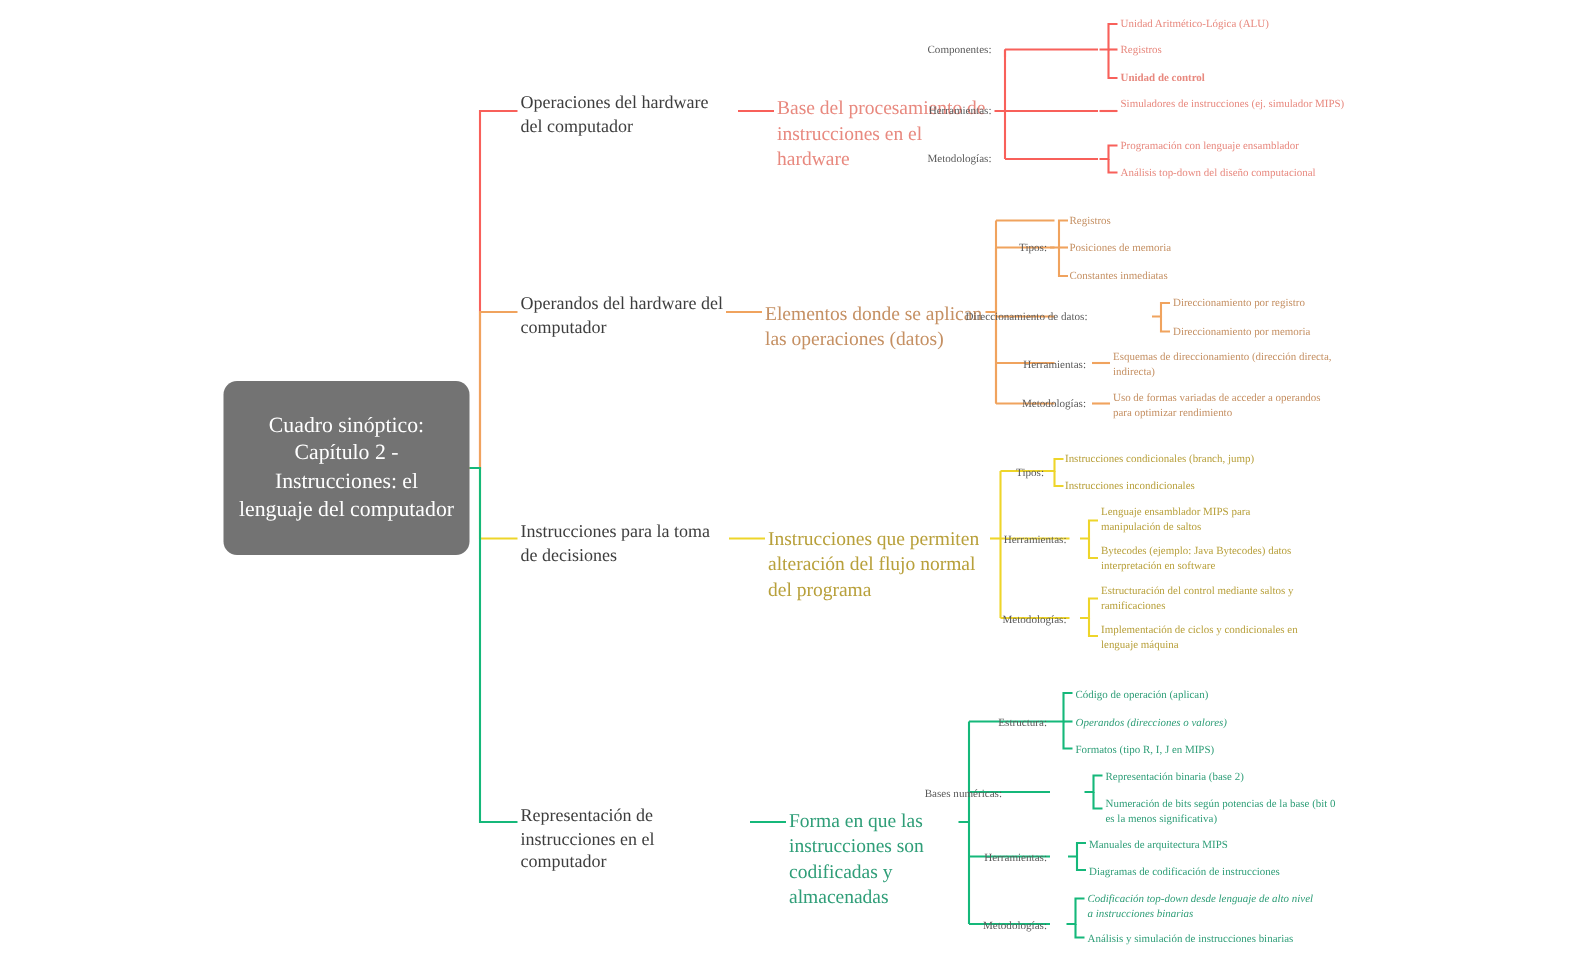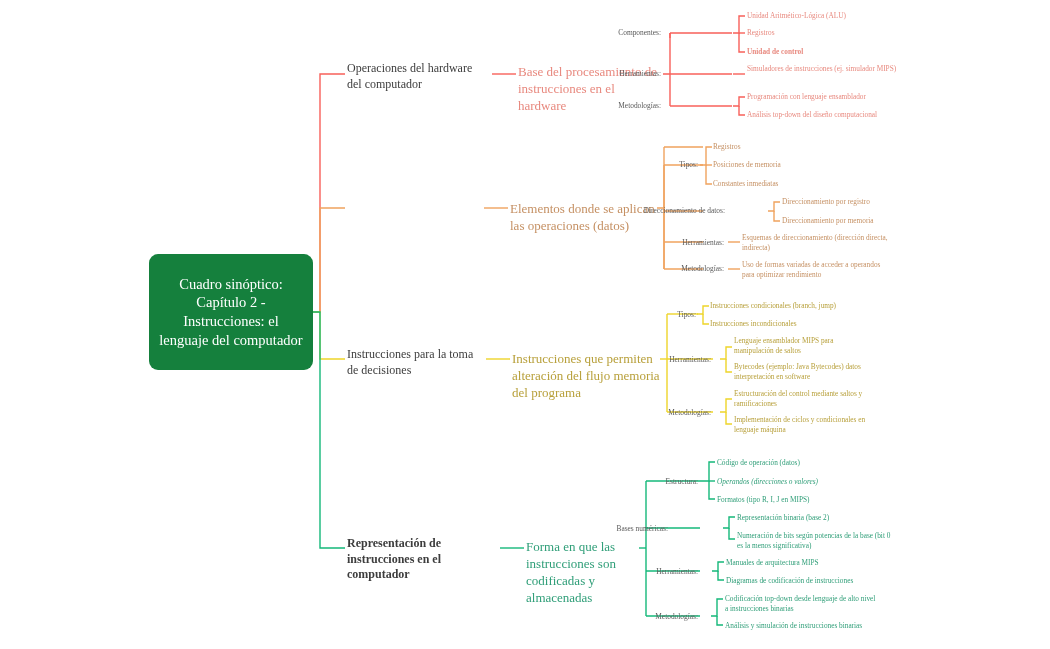--- a/index.html
+++ b/index.html
@@ -9,21 +9,21 @@
     font-family: "Liberation Serif", serif;
     overflow: hidden;
   }
   #canvas { position: relative; width: 1050px; height: 649px; }
 
   
   .root-node {
     position: absolute;
     left: 149px; top: 254px;
     width: 164px; height: 116px;
-    background: #15803d;
+    background: #737373;
     border-radius: 9px;
     display: flex; align-items: center; justify-content: center;
     padding: 4px 10px;
   }
   .root-node .root-text {
     color: #ffffff;
     font-size: 14.5px;
     line-height: 1.28;
     text-align: center;
     font-family: "Liberation Serif", serif;
@@ -163,61 +163,62 @@
   <div class="lbl l3" style="left:599px; top:69px; width:62px;">Herramientas:</div>
   <div class="lbl l3" style="left:597px; top:101px; width:64px;">Metodologías:</div>
 
   <div class="lbl l4" style="left:747px; top:11px; width:200px; color:#e8897f;">Unidad Aritmético-Lógica (ALU)</div>
   <div class="lbl l4" style="left:747px; top:28px; width:200px; color:#e8897f;">Registros</div>
   <div class="lbl l4" style="left:747px; top:47px; width:200px; color:#e8897f;font-weight:bold;">Unidad de control</div>
   <div class="lbl l4" style="left:747px; top:64px; width:160px; color:#e8897f;">Simuladores de instrucciones (ej. simulador MIPS)</div>
   <div class="lbl l4" style="left:747px; top:92px; width:200px; color:#e8897f;">Programación con lenguaje ensamblador</div>
   <div class="lbl l4" style="left:747px; top:110px; width:200px; color:#e8897f;">Análisis top-down del diseño computacional</div>
 
+  <div class="lbl l1" style="left:347px; top:195px; width:140px;">Operandos del hardware del computador</div>
   <div class="lbl l2" style="left:510px; top:201px; width:150px; color:#c59063;">Elementos donde se aplican las operaciones (datos)</div>
 
   <div class="lbl l3" style="left:640px; top:160px; width:58px;">Tipos:</div>
   <div class="lbl l3" style="left:610px; top:206px; width:115px;">Direccionamiento de datos:</div>
   <div class="lbl l3" style="left:662px; top:238px; width:62px;">Herramientas:</div>
   <div class="lbl l3" style="left:660px; top:264px; width:64px;">Metodologías:</div>
 
   <div class="lbl l4" style="left:713px; top:142px; width:200px; color:#c59063;">Registros</div>
   <div class="lbl l4" style="left:713px; top:160px; width:200px; color:#c59063;">Posiciones de memoria</div>
   <div class="lbl l4" style="left:713px; top:179px; width:200px; color:#c59063;">Constantes inmediatas</div>
   <div class="lbl l4" style="left:782px; top:197px; width:200px; color:#c59063;">Direccionamiento por registro</div>
   <div class="lbl l4" style="left:782px; top:216px; width:200px; color:#c59063;">Direccionamiento por memoria</div>
   <div class="lbl l4" style="left:742px; top:260px; width:152px; color:#c59063;">Uso de formas variadas de acceder a operandos para optimizar rendimiento</div>
   <div class="lbl l4" style="left:742px; top:233px; width:160px; color:#c59063;">Esquemas de direccionamiento (dirección directa, indirecta)</div>
 
   <div class="lbl l1" style="left:347px; top:347px; width:140px;">Instrucciones para la toma de decisiones</div>
-  <div class="lbl l2" style="left:512px; top:351px; width:148px; color:#b8a03b;">Instrucciones que permiten alteración del flujo memoria del programa</div>
+  <div class="lbl l2" style="left:512px; top:351px; width:148px; color:#b8a03b;">Instrucciones que permiten alteración del flujo normal del programa</div>
 
   <div class="lbl l3" style="left:640px; top:310px; width:56px;">Tipos:</div>
   <div class="lbl l3" style="left:647px; top:355px; width:64px;">Herramientas:</div>
   <div class="lbl l3" style="left:645px; top:408px; width:66px;">Metodologías:</div>
 
   <div class="lbl l4" style="left:710px; top:301px; width:200px; color:#b8a03b;">Instrucciones condicionales (branch, jump)</div>
   <div class="lbl l4" style="left:710px; top:319px; width:200px; color:#b8a03b;">Instrucciones incondicionales</div>
   <div class="lbl l4" style="left:734px; top:336px; width:140px; color:#b8a03b;">Lenguaje ensamblador MIPS para manipulación de saltos</div>
   <div class="lbl l4" style="left:734px; top:362px; width:152px; color:#b8a03b;">Bytecodes (ejemplo: Java Bytecodes) datos interpretación en software</div>
   <div class="lbl l4" style="left:734px; top:389px; width:160px; color:#b8a03b;">Estructuración del control mediante saltos y ramificaciones</div>
   <div class="lbl l4" style="left:734px; top:415px; width:152px; color:#b8a03b;">Implementación de ciclos y condicionales en lenguaje máquina</div>
 
-  <div class="lbl l1" style="left:347px; top:536px; width:148px;font-weight:bold;">Representación de instrucciones en el computador</div>
+  <div class="lbl l1" style="left:347px; top:536px; width:148px;">Representación de instrucciones en el computador</div>
   <div class="lbl l2" style="left:526px; top:539px; width:136px; color:#2f9e78;">Forma en que las instrucciones son codificadas y almacenadas</div>
 
   <div class="lbl l3" style="left:642px; top:477px; width:56px;">Estructura:</div>
   <div class="lbl l3" style="left:592px; top:524px; width:76px;">Bases numéricas:</div>
   <div class="lbl l3" style="left:634px; top:567px; width:64px;">Herramientas:</div>
 
   <div class="lbl l3" style="left:632px; top:612px; width:66px;">Metodologías:</div>
 
-  <div class="lbl l4" style="left:717px; top:458px; width:200px; color:#2f9e78;">Código de operación (datos)</div>
+  <div class="lbl l4" style="left:717px; top:458px; width:200px; color:#2f9e78;">Código de operación (aplican)</div>
   <div class="lbl l4" style="left:717px; top:477px; width:200px; color:#2f9e78;font-style:italic;">Operandos (direcciones o valores)</div>
   <div class="lbl l4" style="left:717px; top:495px; width:200px; color:#2f9e78;">Formatos (tipo R, I, J en MIPS)</div>
   <div class="lbl l4" style="left:737px; top:513px; width:200px; color:#2f9e78;">Representación binaria (base 2)</div>
   <div class="lbl l4" style="left:737px; top:531px; width:156px; color:#2f9e78;">Numeración de bits según potencias de la base (bit 0 es la menos significativa)</div>
   <div class="lbl l4" style="left:726px; top:558px; width:200px; color:#2f9e78;">Manuales de arquitectura MIPS</div>
   <div class="lbl l4" style="left:726px; top:576px; width:200px; color:#2f9e78;">Diagramas de codificación de instrucciones</div>
-  <div class="lbl l4" style="left:725px; top:594px; width:152px; color:#2f9e78;">Codificación top-down desde lenguaje de alto nivel a instrucciones binarias</div>
+  <div class="lbl l4" style="left:725px; top:594px; width:152px; color:#2f9e78;font-style:italic;">Codificación top-down desde lenguaje de alto nivel a instrucciones binarias</div>
   <div class="lbl l4" style="left:725px; top:621px; width:146px; color:#2f9e78;">Análisis y simulación de instrucciones binarias</div>
 
 </div>
 
 </body></html>

